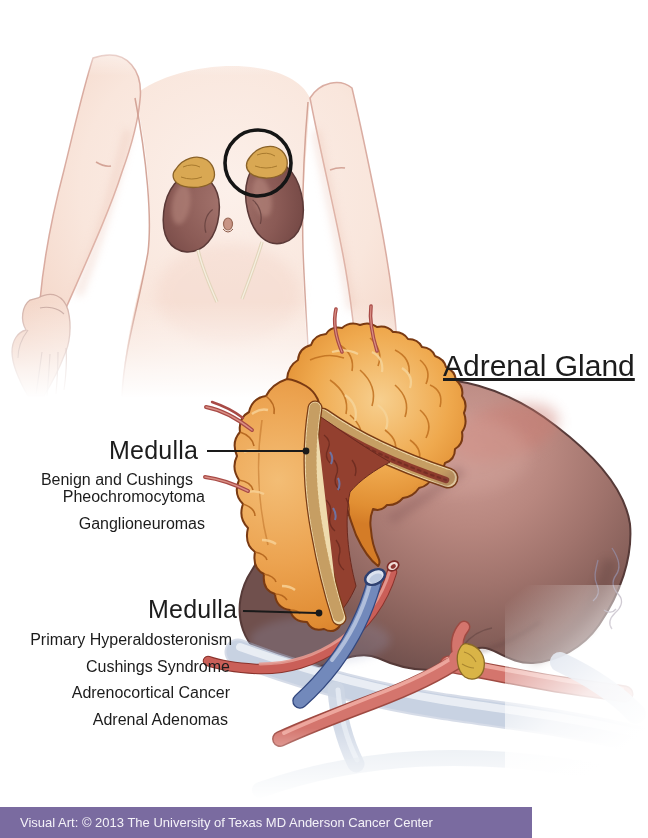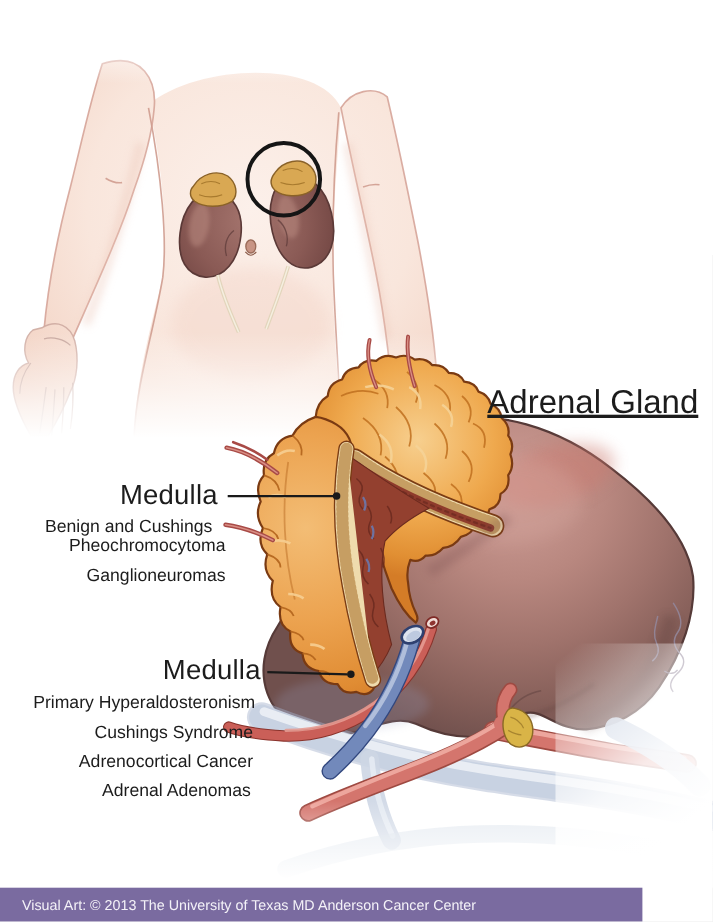--- a/index.html
+++ b/index.html
@@ -19,21 +19,21 @@
     position:relative;width:648px;height:838px;background:var(--background);
     overflow:hidden;font-family:"Liberation Sans","DejaVu Sans",sans-serif;
     margin:0 auto;
   }
   .art{position:absolute;left:0;top:0;}
   .label{position:absolute;color:var(--label-text);white-space:nowrap;}
   .label.big{font-size:25px;letter-spacing:.2px;}
   .label.title{font-size:30px;text-decoration:underline;}
   .label.small{font-size:16px;}
   .footer{
-    position:absolute;left:0;bottom:0;width:584px;height:31px;
+    position:absolute;left:0;bottom:0;width:532px;height:31px;
     background:var(--footer-bg);color:var(--footer-text);
     font-size:13px;line-height:31px;padding-left:20px;box-sizing:border-box;
   }
   .medulla-fill{fill:var(--medulla-red);}
   .cream{fill:var(--cortex-cream);}
 </style>
 </head>
 <body>
 
 <div class="stage">

